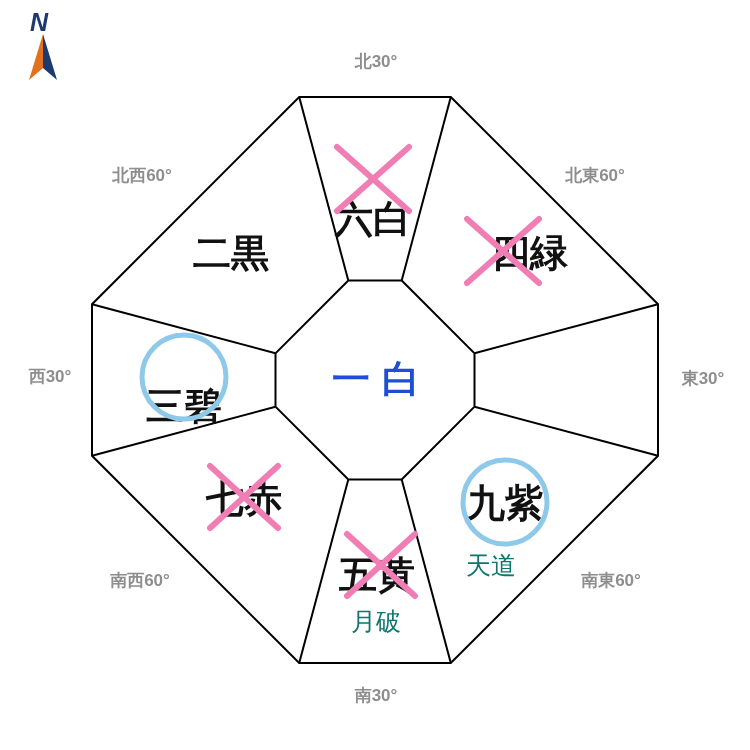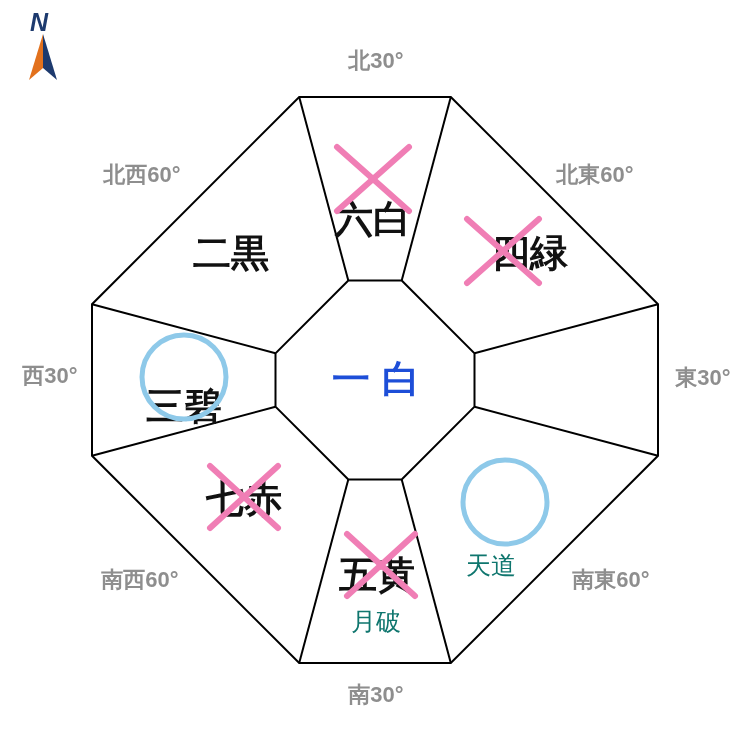--- a/index.html
+++ b/index.html
@@ -1,21 +1,21 @@
 <!DOCTYPE html>
 <html><head>
 <meta charset="utf-8">
 <style>
   html, body { margin: 0; padding: 0; background: #ffffff; }
   body { font-family: "Liberation Sans", "DejaVu Sans", sans-serif; }
   .board { position: relative; width: 750px; height: 750px; background: #ffffff; overflow: hidden; }
   .layer { position: absolute; left: 0; top: 0; width: 750px; height: 750px; }
   .marks { pointer-events: none; }
   .lbl { position: absolute; transform: translate(-50%, -50%); white-space: nowrap; line-height: 1; }
-  .dir  { color: #8e8e8e; font-size: 22px; font-weight: bold; }
+  .dir  { color: #8e8e8e; font-size: 17px; font-weight: bold; }
   .star { color: #111111; font-size: 38px; font-weight: bold; }
   .center-star { color: #1d4ed8; font-size: 38px; font-weight: bold; letter-spacing: 12px; padding-left: 12px; }
   .anno { color: #0f766e; font-size: 25px; }
   .compass { position: absolute; left: 16px; top: 8px; width: 70px; height: 80px; }
   .compass-n { position: absolute; left: 14px; top: 2px; color: #1d3a6e; font-weight: bold; font-style: italic; font-size: 25px; line-height: 1; }
 </style>
 </head>
 <body>
 
 <div class="board">
@@ -47,20 +47,21 @@
   <div class="lbl dir" style="left:595px; top:175px;">北東60°</div>
   <div class="lbl dir" style="left:703px; top:378px;">東30°</div>
   <div class="lbl dir" style="left:611px; top:580px;">南東60°</div>
   <div class="lbl dir" style="left:376px; top:695px;">南30°</div>
   <div class="lbl dir" style="left:140px; top:580px;">南西60°</div>
   <div class="lbl dir" style="left:50px;  top:376px;">西30°</div>
   <div class="lbl dir" style="left:142px; top:175px;">北西60°</div>
 
   <div class="lbl star" style="left:373px; top:179px;margin-top:40px;">六白</div>
   <div class="lbl star" style="left:508px; top:253px;margin-left:22px;">四緑</div>
+  <div class="lbl star" style="left:505px; top:503px;">九紫</div>
   <div class="lbl star" style="left:377px; top:575px;">五黄</div>
   <div class="lbl star" style="left:244px; top:499px;">七赤</div>
   <div class="lbl star" style="left:184px; top:383px;margin-top:23px;">三碧</div>
   <div class="lbl star" style="left:231px; top:253px;">二黒</div>
 
   <div class="lbl center-star" style="left:376px; top:379px;">一白</div>
 
   <div class="lbl anno" style="left:491px; top:565px;">天道</div>
   <div class="lbl anno" style="left:376px; top:621px;">月破</div>
 

